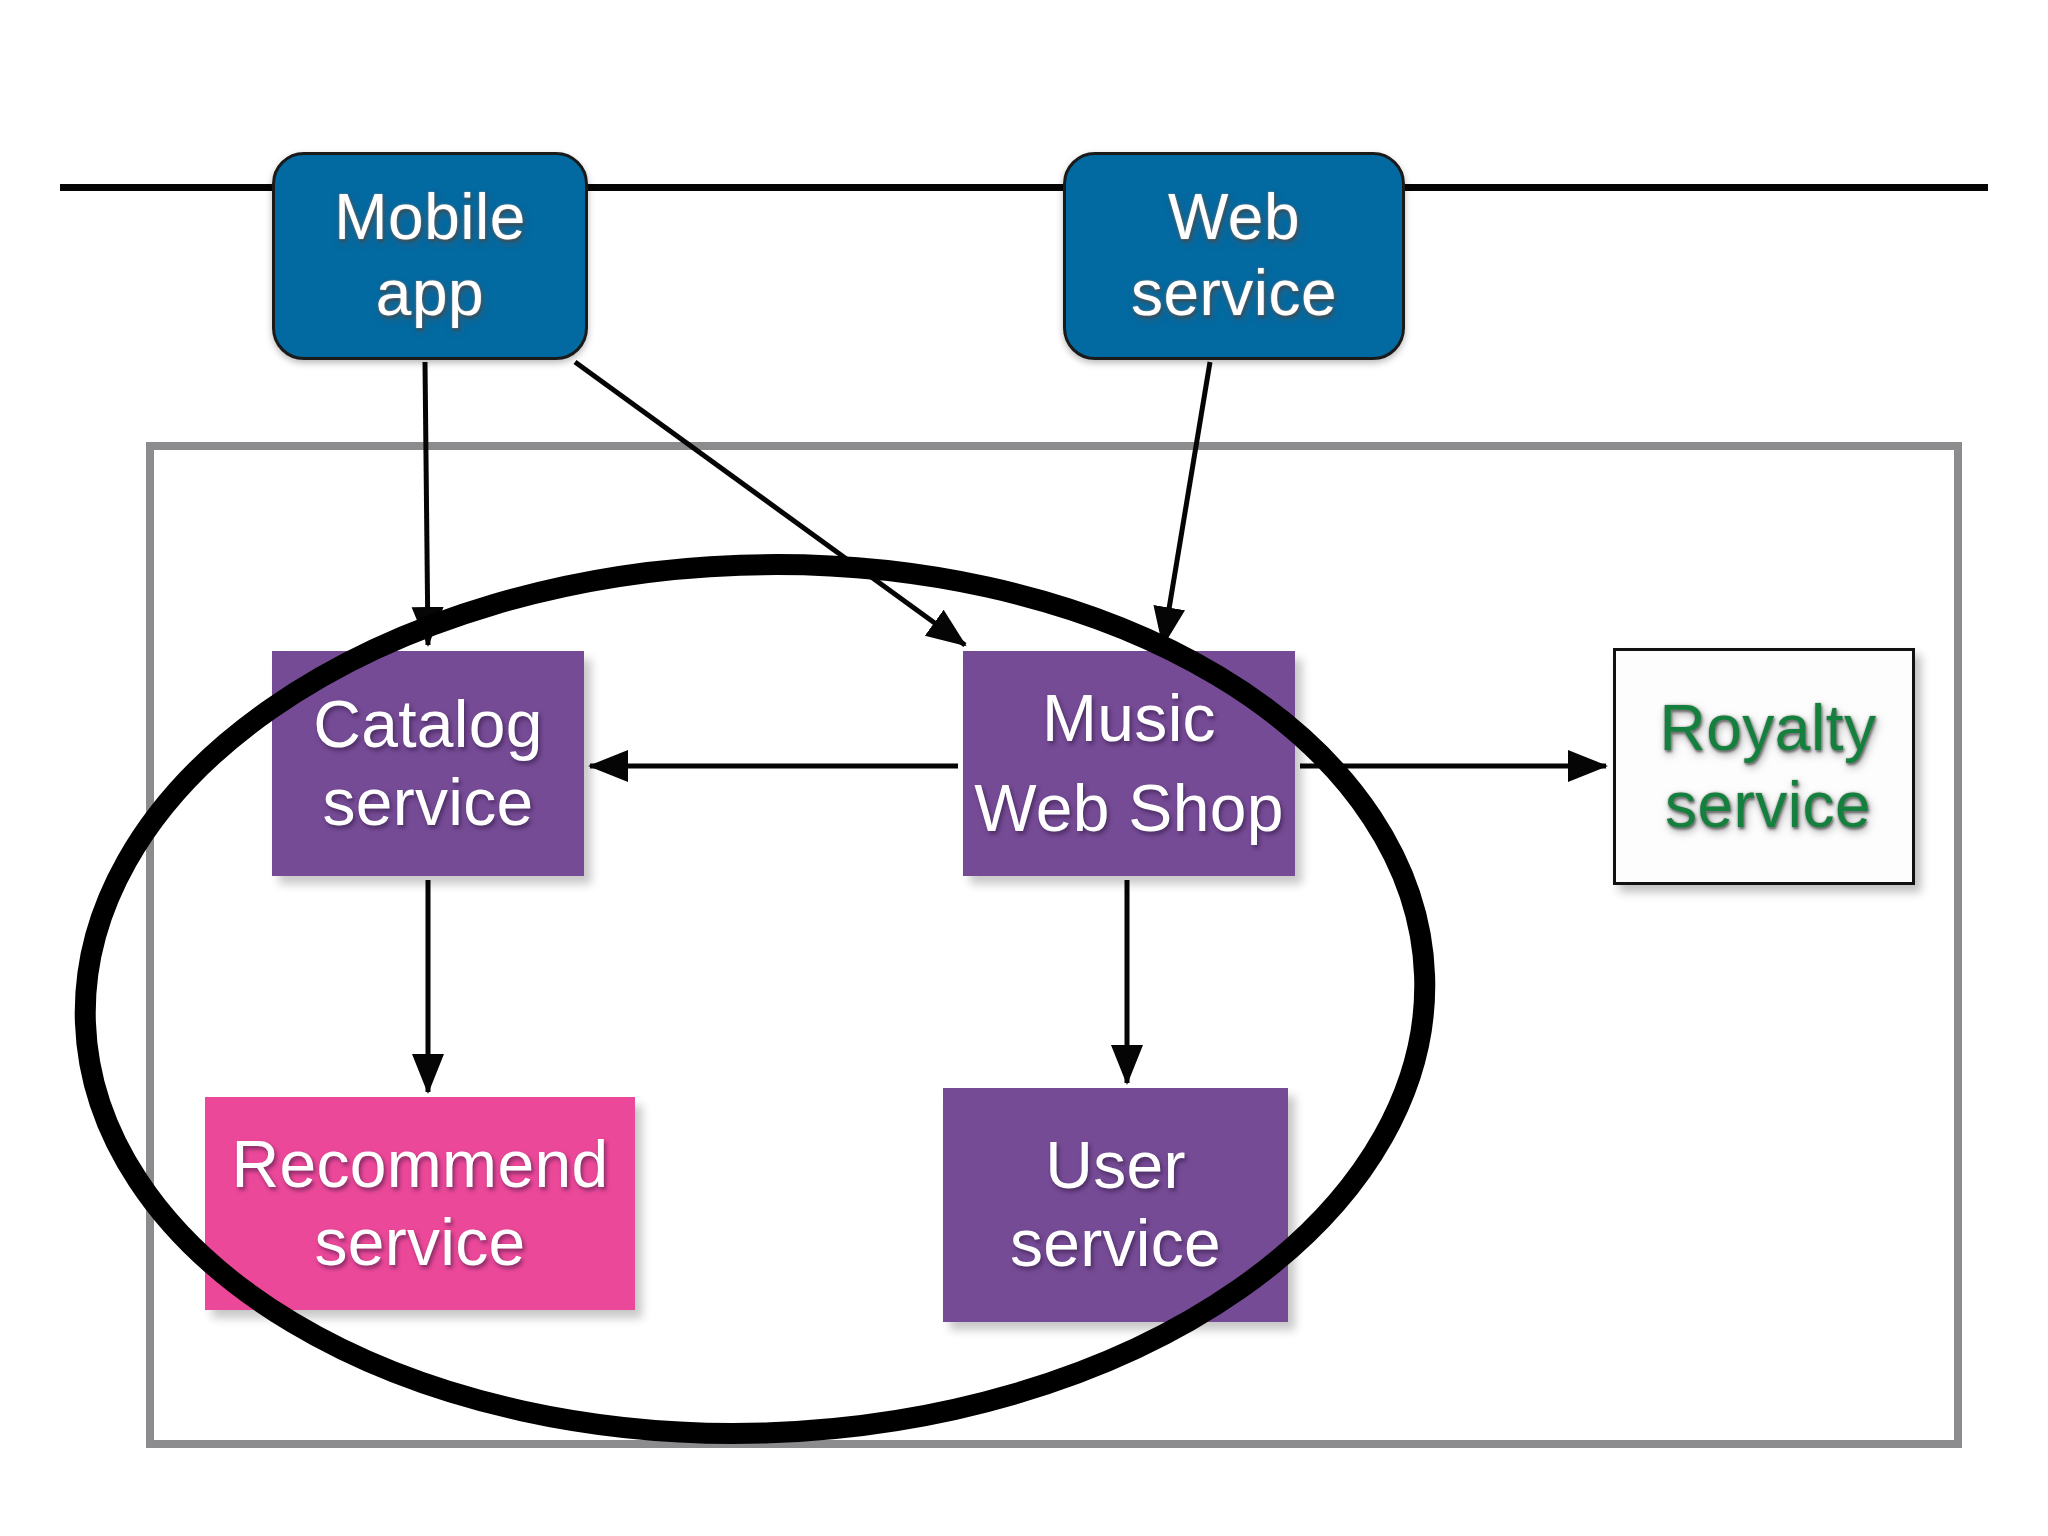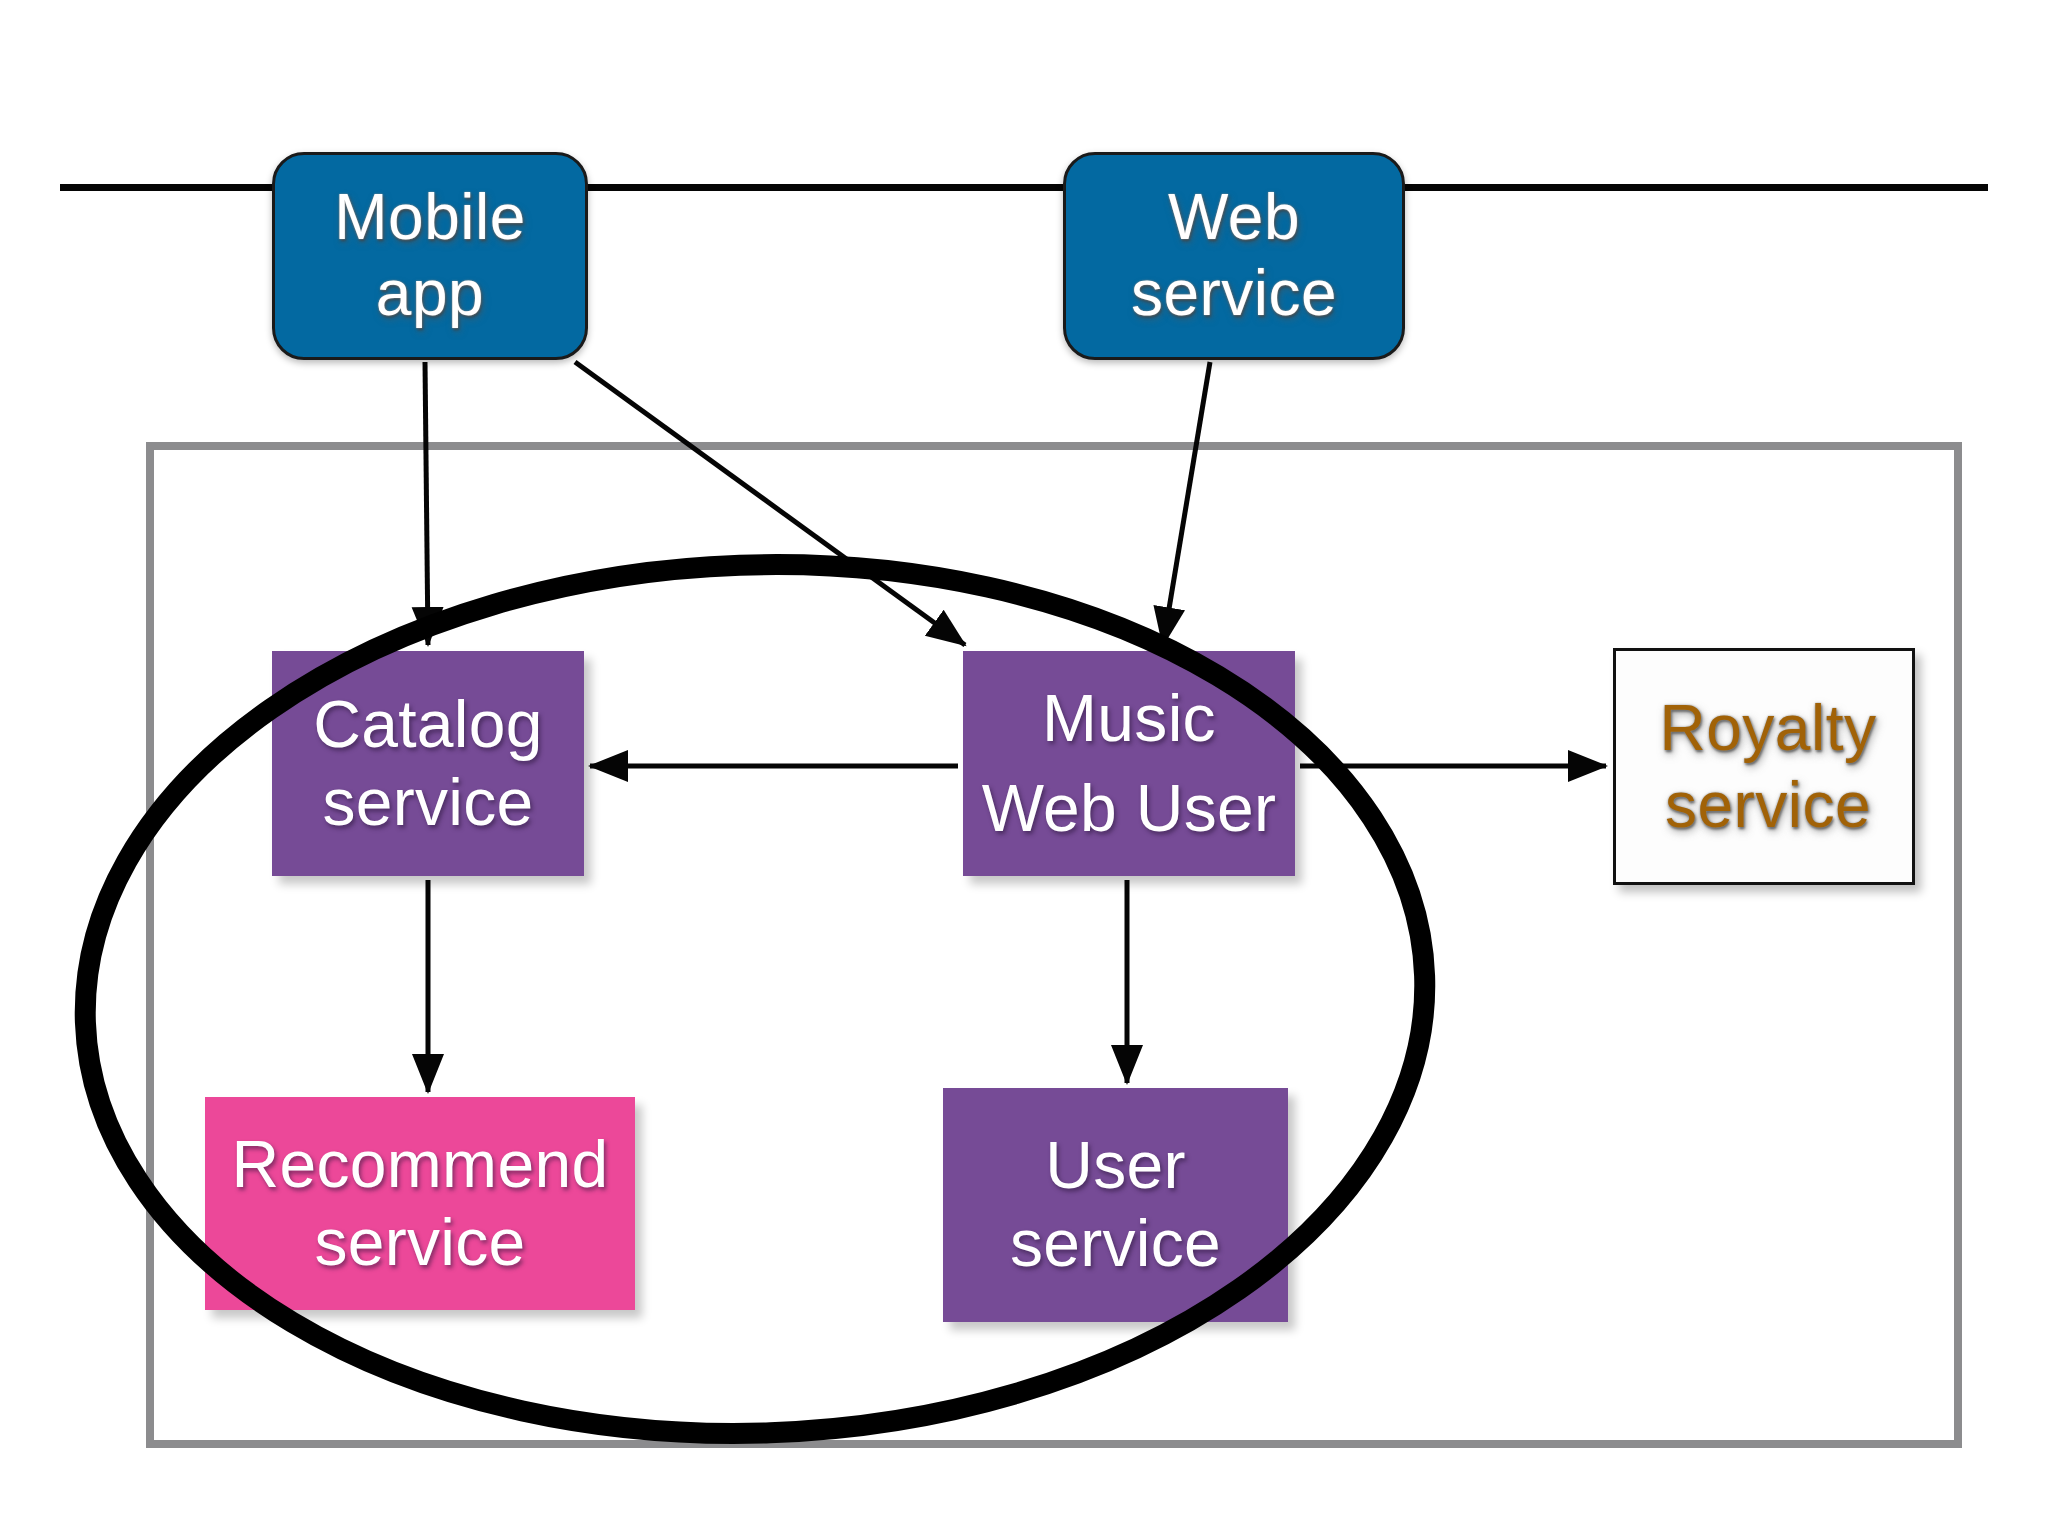--- a/index.html
+++ b/index.html
@@ -76,21 +76,21 @@
     text-shadow: 2px 3px 4px rgba(40,20,55,0.55);
   }
 
   
   .external-node {
     background: #fdfdfd;
     border: 3px solid #111111;
     box-shadow: 6px 7px 9px rgba(0,0,0,0.25);
   }
   .external-node .line {
-    color: #a16207;
+    color: #15803d;
     font-size: 64px;
     line-height: 1.2;
     letter-spacing: 0.5px;
     text-shadow:
       0 0 2px #a0a0a0,
       1px 2px 3px rgba(70,70,70,0.9),
       2px 4px 8px rgba(100,100,100,0.6);
     margin-left: 8px;
   }
 
@@ -145,21 +145,21 @@
     <span class="line">service</span>
   </div>
 
   <div class="node service-node" id="service-0" style="left: 272px; top: 651px; width: 312px; height: 225px; background: rgb(118, 75, 150);">
     <span class="line">Catalog</span>
     <span class="line">service</span>
   </div>
 
   <div class="node service-node" id="service-1" style="left: 963px; top: 651px; width: 332px; height: 225px; background: rgb(118, 75, 150); gap: 12px;">
     <span class="line">Music</span>
-    <span class="line">Web User</span>
+    <span class="line">Web Shop</span>
   </div>
 
   <div class="node external-node" id="service-2" style="left: 1613px; top: 648px; width: 302px; height: 237px;">
     <span class="line">Royalty</span>
     <span class="line">service</span>
   </div>
 
   <div class="node service-node" id="service-3" style="left: 205px; top: 1097px; width: 430px; height: 213px; background: #ec4899;">
     <span class="line">Recommend</span>
     <span class="line">service</span>

